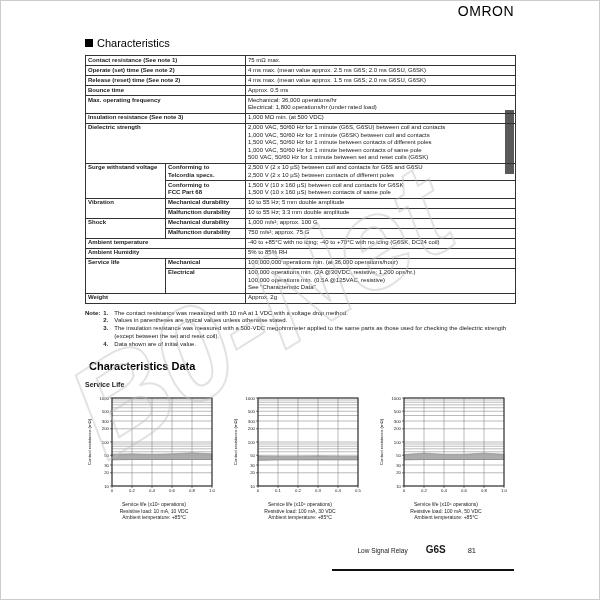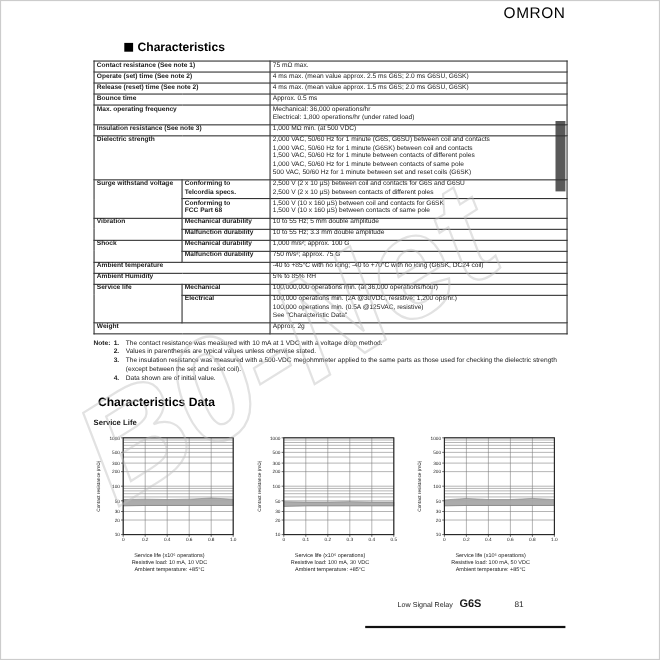--- a/index.html
+++ b/index.html
@@ -7,21 +7,21 @@
   body {
     position:relative; width:600px; height:600px; background:#fff;
     font-family:"Liberation Sans", sans-serif; color:#1a1a1a; overflow:hidden;
     outline:1px solid #ccc; outline-offset:-1px;
   }
   .logo {
     position:absolute; top:3px; right:86px; font-size:14px; font-weight:400;
     letter-spacing:0.5px; color:#000;
   }
   .content { position:absolute; left:85px; top:0; width:430px; }
-  .h1 { margin-top:37px; font-size:11px; font-weight:bold; color:#000; display:flex; align-items:center; gap:4px;margin-left:28px; }
+  .h1 { margin-top:37px; font-size:11px; font-weight:normal; color:#000; display:flex; align-items:center; gap:4px; }
   .h1 .sq { display:inline-block; width:8px; height:8px; background:#000; }
   table.chars {
     margin-top:6px; width:430px; border-collapse:collapse; table-layout:fixed;
     font-size:6px; line-height:7.5px;
   }
   table.chars td { border:0.75px solid #333; padding:0.5px 2px 1px 2px; vertical-align:top; }
   table.chars { border:1.5px solid #222; }
   td.c-label { font-weight:bold; }
   td.c-sub { font-weight:bold; }
   .notes { margin-top:6px; font-size:6px; line-height:7.8px; display:flex; gap:3px; }
@@ -29,24 +29,24 @@
   .notes ol { list-style:none; }
   .notes li { display:flex; gap:3px; }
   .notes li b { width:8px; flex:none; }
   .h2 { margin-top:12px; font-size:11px; font-weight:bold; color:#000; display:flex; align-items:center; gap:4px; }
   .sub-h { margin-top:9px; font-size:7px; font-weight:bold; }
   .charts { margin-top:4px; display:flex; justify-content:space-between; }
   .chart-block { width:138px; }
   .chart-caption { text-align:center; font-size:5px; line-height:6.5px; color:#222; margin-top:1px; }
   .side-tab { position:absolute; left:505px; top:110px; width:9px; height:64px; background:#595959; }
   .footer-rule { position:absolute; left:332px; top:569px; width:182px; height:2px; background:#111; }
-  .footer { position:absolute; left:332px; top:544px; width:174px; display:flex; justify-content:flex-end; align-items:baseline; gap:6px; padding-right:30px; }
+  .footer { position:absolute; left:332px; top:544px; width:174px; display:flex; justify-content:flex-end; align-items:baseline; gap:18px; padding-right:30px; }
   .footer .fam { font-size:6.5px; }
   .footer .model { font-size:10px; font-weight:bold; }
-  .footer .pagenum { font-size:7.5px; margin-left:24px; }
+  .footer .pagenum { font-size:7.5px; margin-left:4px; }
   .watermark {
     position:absolute; left:40px; top:200px; width:560px; pointer-events:none;
     font-size:130px; font-weight:bold; font-style:italic; color:transparent;
     -webkit-text-stroke:2px rgba(190,190,190,0.45);
     transform:rotate(-32deg); transform-origin:center; z-index:6; white-space:nowrap;
   }
   svg text { font-family:"Liberation Sans", sans-serif; }
 </style>
 </head>
 <body>

